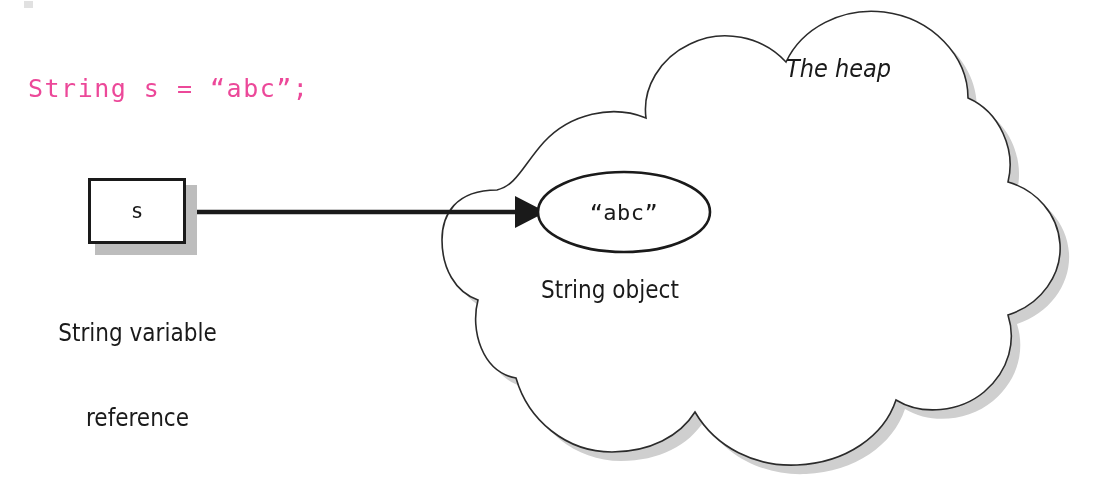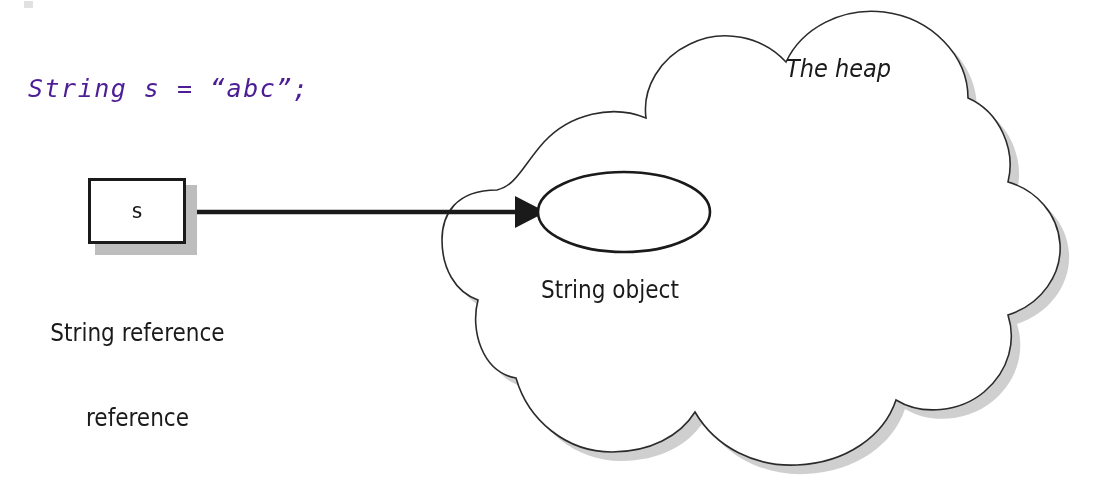--- a/index.html
+++ b/index.html
@@ -28,23 +28,22 @@
   }
 
   
   .code-line {
     position: absolute;
     left: 28px;
     top: 74px;
     font-family: "DejaVu Sans Mono", "Liberation Mono", monospace;
     font-size: 25px;
     letter-spacing: 1.5px;
-    color: #4c1d95;
+    color: #ec4899;
     white-space: pre;
-    font-style: italic;
   }
 
   
   .var-box-shadow {
     position: absolute;
     left: 95px;
     top: 185px;
     width: 102px;
     height: 70px;
     background: #bdbdbd;
@@ -186,30 +185,31 @@
   </svg>
 
   <svg class="layer" viewBox="0 0 1118 486">
     <line x1="188" y1="212" x2="522" y2="212" stroke="#1a1a1a" stroke-width="4.5"></line>
     <polygon points="515,196 546,212 515,228" fill="#1a1a1a"></polygon>
   </svg>
 
   <svg class="layer" viewBox="0 0 1118 486">
     <ellipse cx="624" cy="212" rx="86" ry="40" fill="#ffffff" stroke="#1a1a1a" stroke-width="2.6"></ellipse>
   </svg>
+  <div class="ellipse-label">“abc”</div>
 
   <div class="code-line">String s = “abc”;</div>
 
   <div class="var-box-shadow"></div>
   <div class="var-box">
     <span class="var-box-label">s</span>
   </div>
 
   <div class="caption caption-var">
-    <span class="ln">String reference</span>
+    <span class="ln">String variable</span>
     <span class="ln">reference</span>
   </div>
 
   <div class="caption caption-object">String object</div>
 
   <div class="caption caption-heap">The heap</div>
 
 </div>
 
 </body></html>

